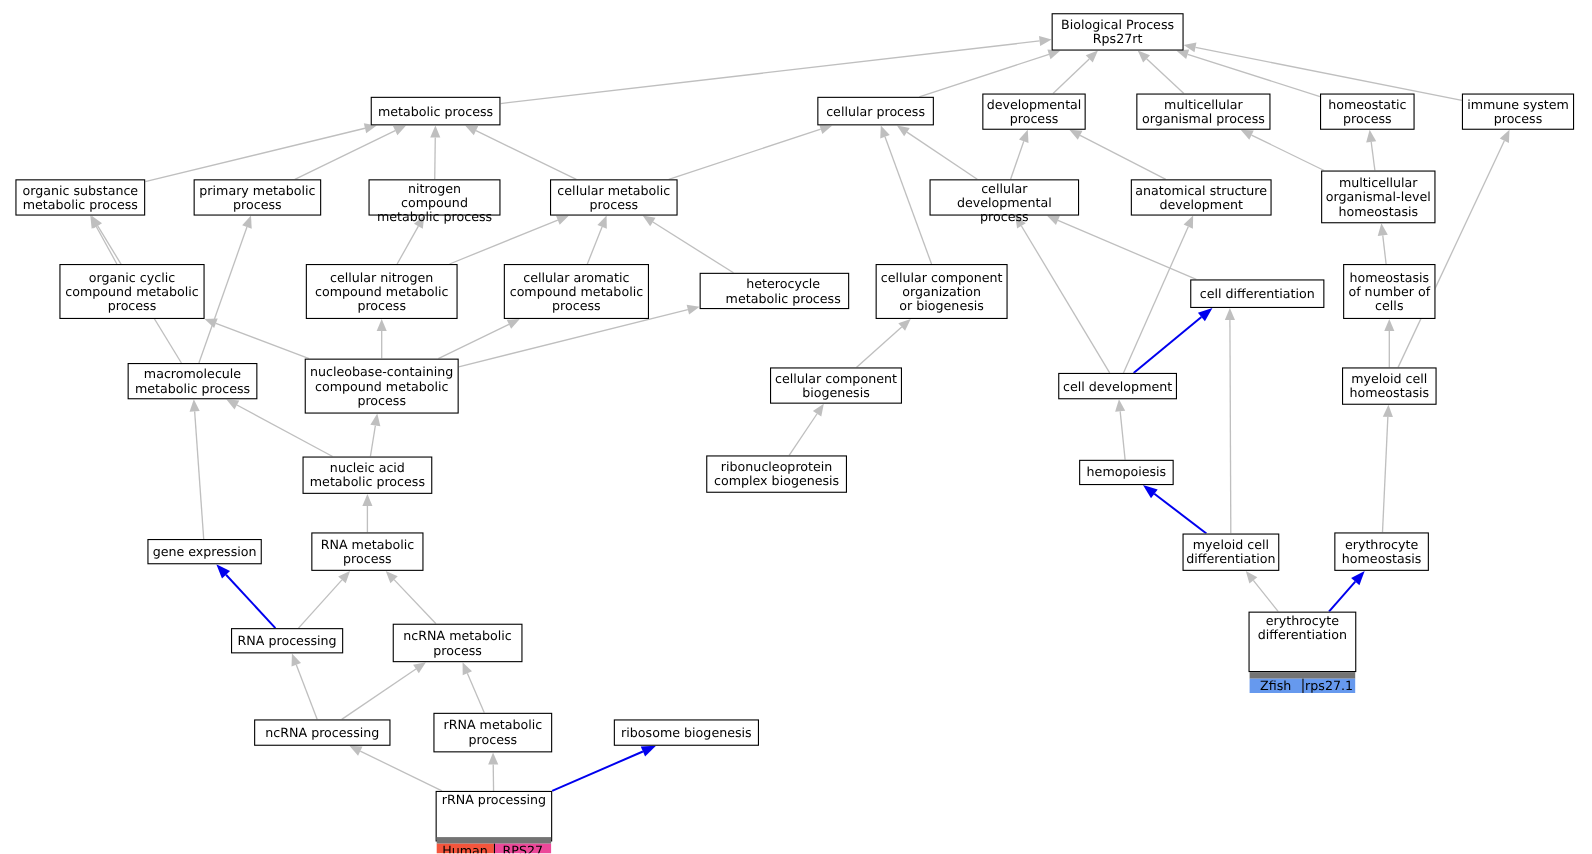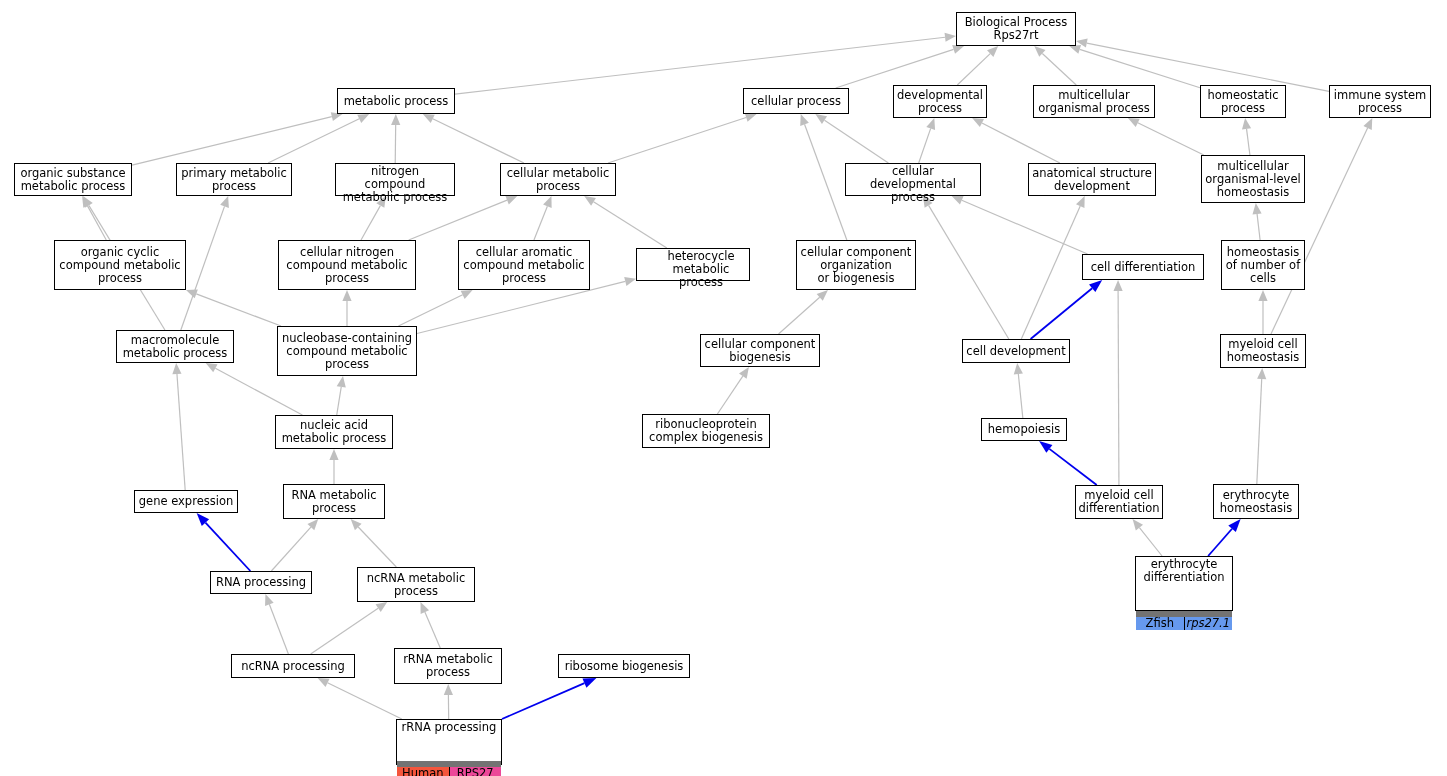--- a/index.html
+++ b/index.html
@@ -310,21 +310,21 @@
       <div class="go-node" style="left: 278px; top: 240px; width: 138px; height: 50px;">
         <div class="node-label">cellular nitrogen
 compound metabolic
 process</div>
       </div>
       <div class="go-node" style="left: 458px; top: 240px; width: 132px; height: 50px;">
         <div class="node-label">cellular aromatic
 compound metabolic
 process</div>
       </div>
-      <div class="go-node" style="left: 636px; top: 248px; width: 114px; height: 33px; padding-left: 16px;">
+      <div class="go-node" style="left: 636px; top: 248px; width: 136px; height: 33px; padding-left: 16px;">
         <div class="node-label">heterocycle
 metabolic process</div>
       </div>
       <div class="go-node" style="left: 796px; top: 240px; width: 120px; height: 50px;">
         <div class="node-label">cellular component
 organization
 or biogenesis</div>
       </div>
       <div class="go-node" style="left: 1082px; top: 254px; width: 122px; height: 26px;">
         <div class="node-label">cell differentiation</div>
@@ -385,21 +385,21 @@
       </div>
       <div class="go-node" style="left: 357px; top: 567px; width: 118px; height: 35px;">
         <div class="node-label">ncRNA metabolic
 process</div>
       </div>
       <div class="go-node" style="left: 1135px; top: 556px; width: 98px; height: 55px;">
         <div class="node-label">erythrocyte
 differentiation</div>
         <div class="gene-strip">
           <div class="gene-cell" style="background: rgb(102, 153, 238);">Zfish</div>
-          <div class="gene-cell" style="background: rgb(102, 153, 238); font-style: italic;">rps27.1</div>
+          <div class="gene-cell" style="background: rgb(102, 153, 238);">rps27.1</div>
         </div>
       </div>
       <div class="go-node" style="left: 231px; top: 654px; width: 124px; height: 24px;">
         <div class="node-label">ncRNA processing</div>
       </div>
       <div class="go-node" style="left: 394px; top: 648px; width: 108px; height: 36px;">
         <div class="node-label">rRNA metabolic
 process</div>
       </div>
       <div class="go-node" style="left: 558px; top: 654px; width: 132px; height: 24px;">

